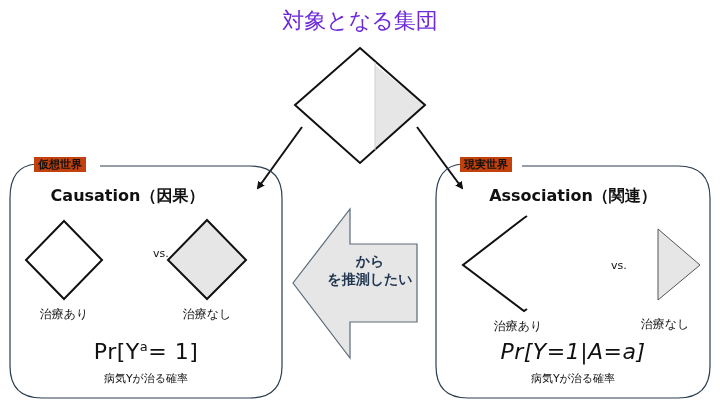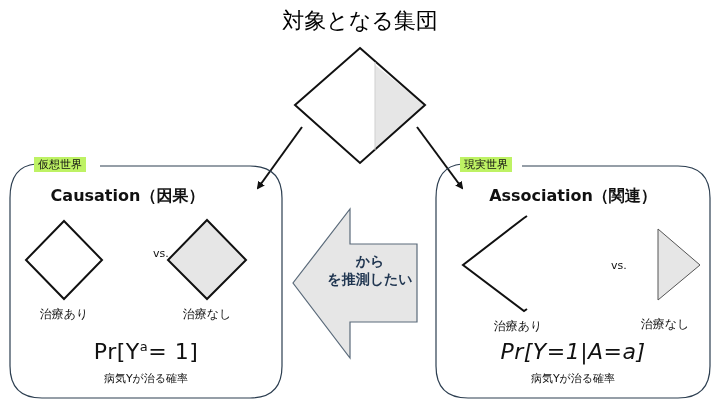--- a/index.html
+++ b/index.html
@@ -1,21 +1,21 @@
 <!DOCTYPE html>
 <html><head>
 <meta charset="utf-8">
 <style>
   html, body { margin: 0; padding: 0; background: #ffffff; }
   body { width: 720px; height: 405px; position: relative; overflow: hidden;
          font-family: "DejaVu Sans", "Liberation Sans", sans-serif; color: #111; }
   svg.diagram { position: absolute; left: 0; top: 0; }
   .abs { position: absolute; white-space: nowrap; }
-  .title { left: 0; width: 720px; top: 6px; text-align: center; font-size: 22px; color: #000000; }
-  .world-label { font-size: 11px; font-weight: normal; background: #bef264; padding: 0 4px; }
+  .title { left: 0; width: 720px; top: 6px; text-align: center; font-size: 22px; color: #6d28d9; }
+  .world-label { font-size: 11px; font-weight: bold; background: #c2410c; padding: 0 4px; }
   .panel-title { font-size: 16px; font-weight: bold; text-align: center; }
   .vs { font-size: 11px; margin-left: 16px; }
   .group-label { font-size: 12px; text-align: center; }
   .formula { font-family: "DejaVu Sans", sans-serif; font-size: 22px; text-align: center; letter-spacing: 0.5px; }
   .formula sup { font-size: 13px; vertical-align: 8px; }
   .caption { font-size: 11px; text-align: center; }
   .arrow-text { color: #1f3550; text-align: center; font-weight: bold; line-height: 1.15; }
   .arrow-text .big { font-size: 12.5px; display: block; }
   .arrow-text .small { font-size: 14px; display: block; margin: 2px 0; }
 </style>

